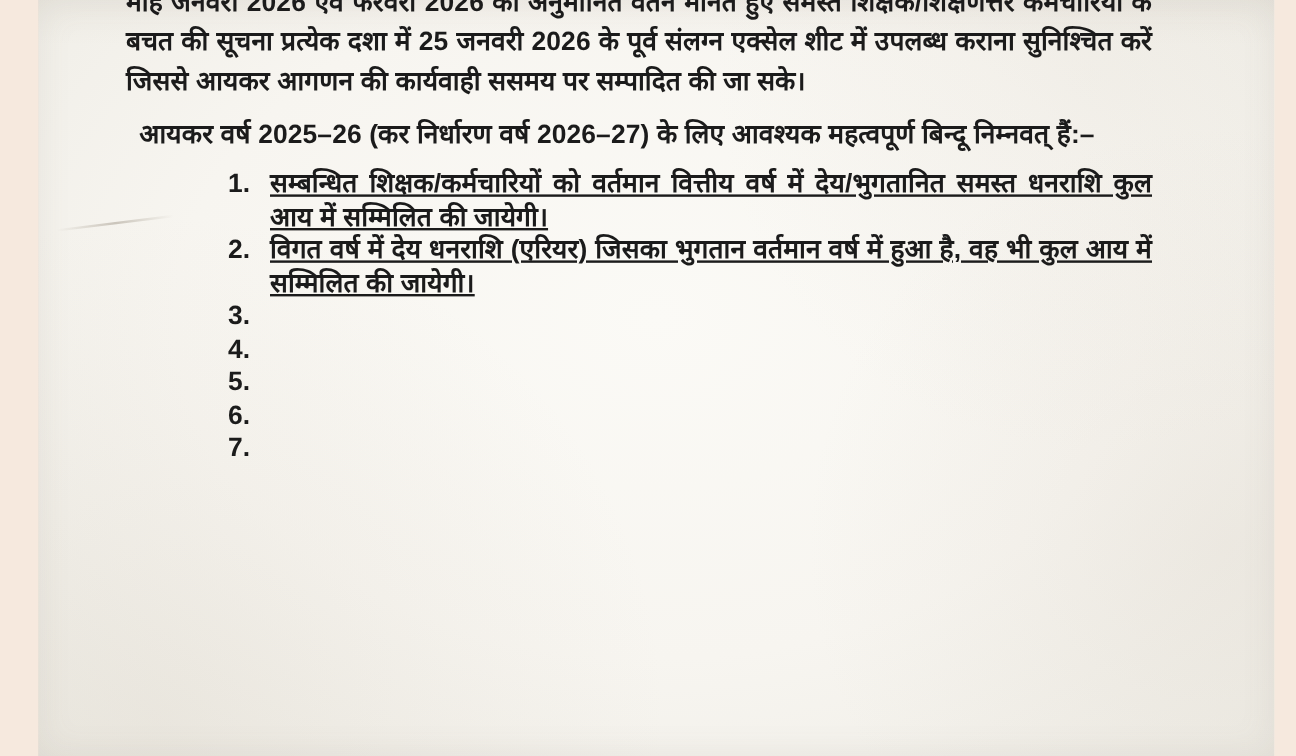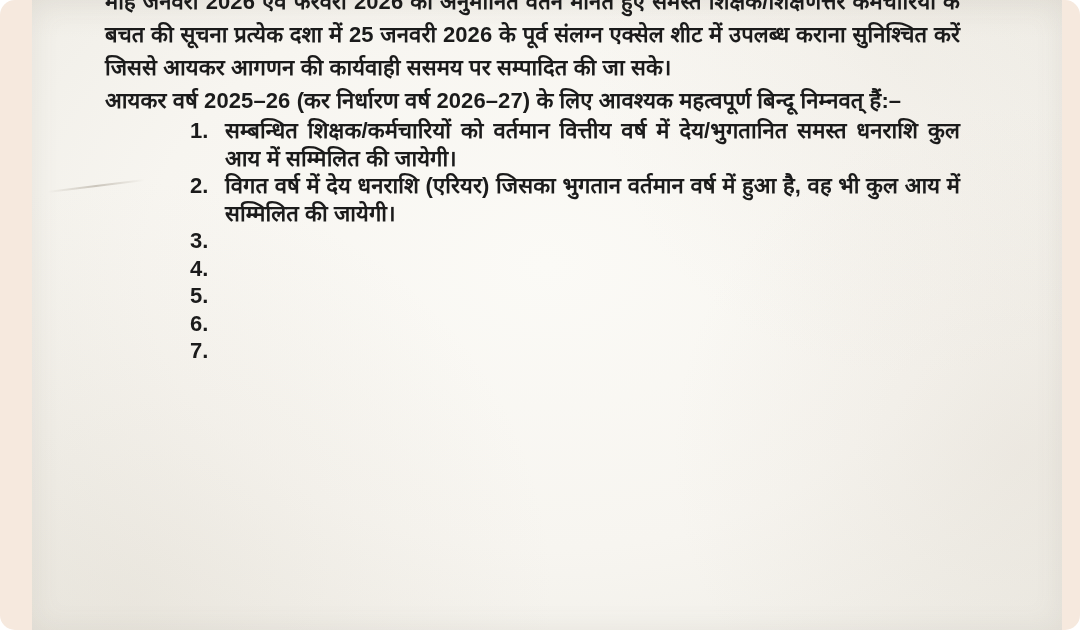--- a/index.html
+++ b/index.html
@@ -2,21 +2,20 @@
 <html><head>
 <meta charset="utf-8">
 <style>
   html,body{margin:0;padding:0;}
   .canvas{
     position:relative;
     width:1080px;height:630px;
     background:#f6e9de;
     overflow:hidden;
     font-family:"Liberation Sans","DejaVu Sans",sans-serif;
-    border-radius:15px;
   }
   
   .paper{
     position:absolute;
     left:32px;right:18px;top:0;bottom:0;
     background:
       radial-gradient(circle at 10% 95%, rgba(205,195,180,0.20), transparent 38%),
       radial-gradient(circle at 96% 72%, rgba(210,200,187,0.22), transparent 32%),
       radial-gradient(circle at 85% 10%, rgba(215,207,195,0.15), transparent 30%),
       linear-gradient(180deg, rgba(195,185,170,0.10), rgba(0,0,0,0) 6%),
@@ -36,39 +35,40 @@
     font-weight:700;
     font-size:22px;
     text-align:justify;
     letter-spacing:0.1px;
   }
   .intro{
     margin:0;
     line-height:33px;
   }
   .heading{
-    margin:0;
+    margin:11px;
     line-height:33px;
   }
   .points{
     margin:0;padding:0;
     list-style:none;
   }
   .point{
     display:flex;
     line-height:27.5px;
   }
   .num{
     flex:0 0 35px;
     margin-left:85px;
     text-align:left;
   }
   .txt{
     flex:1;
     text-align:justify;
+    text-decoration:underline;
   }
 </style>
 </head>
 <body>
 
 <div class="canvas">
   <div class="paper">
     <div class="crease"></div>
     <div class="doc">
 

